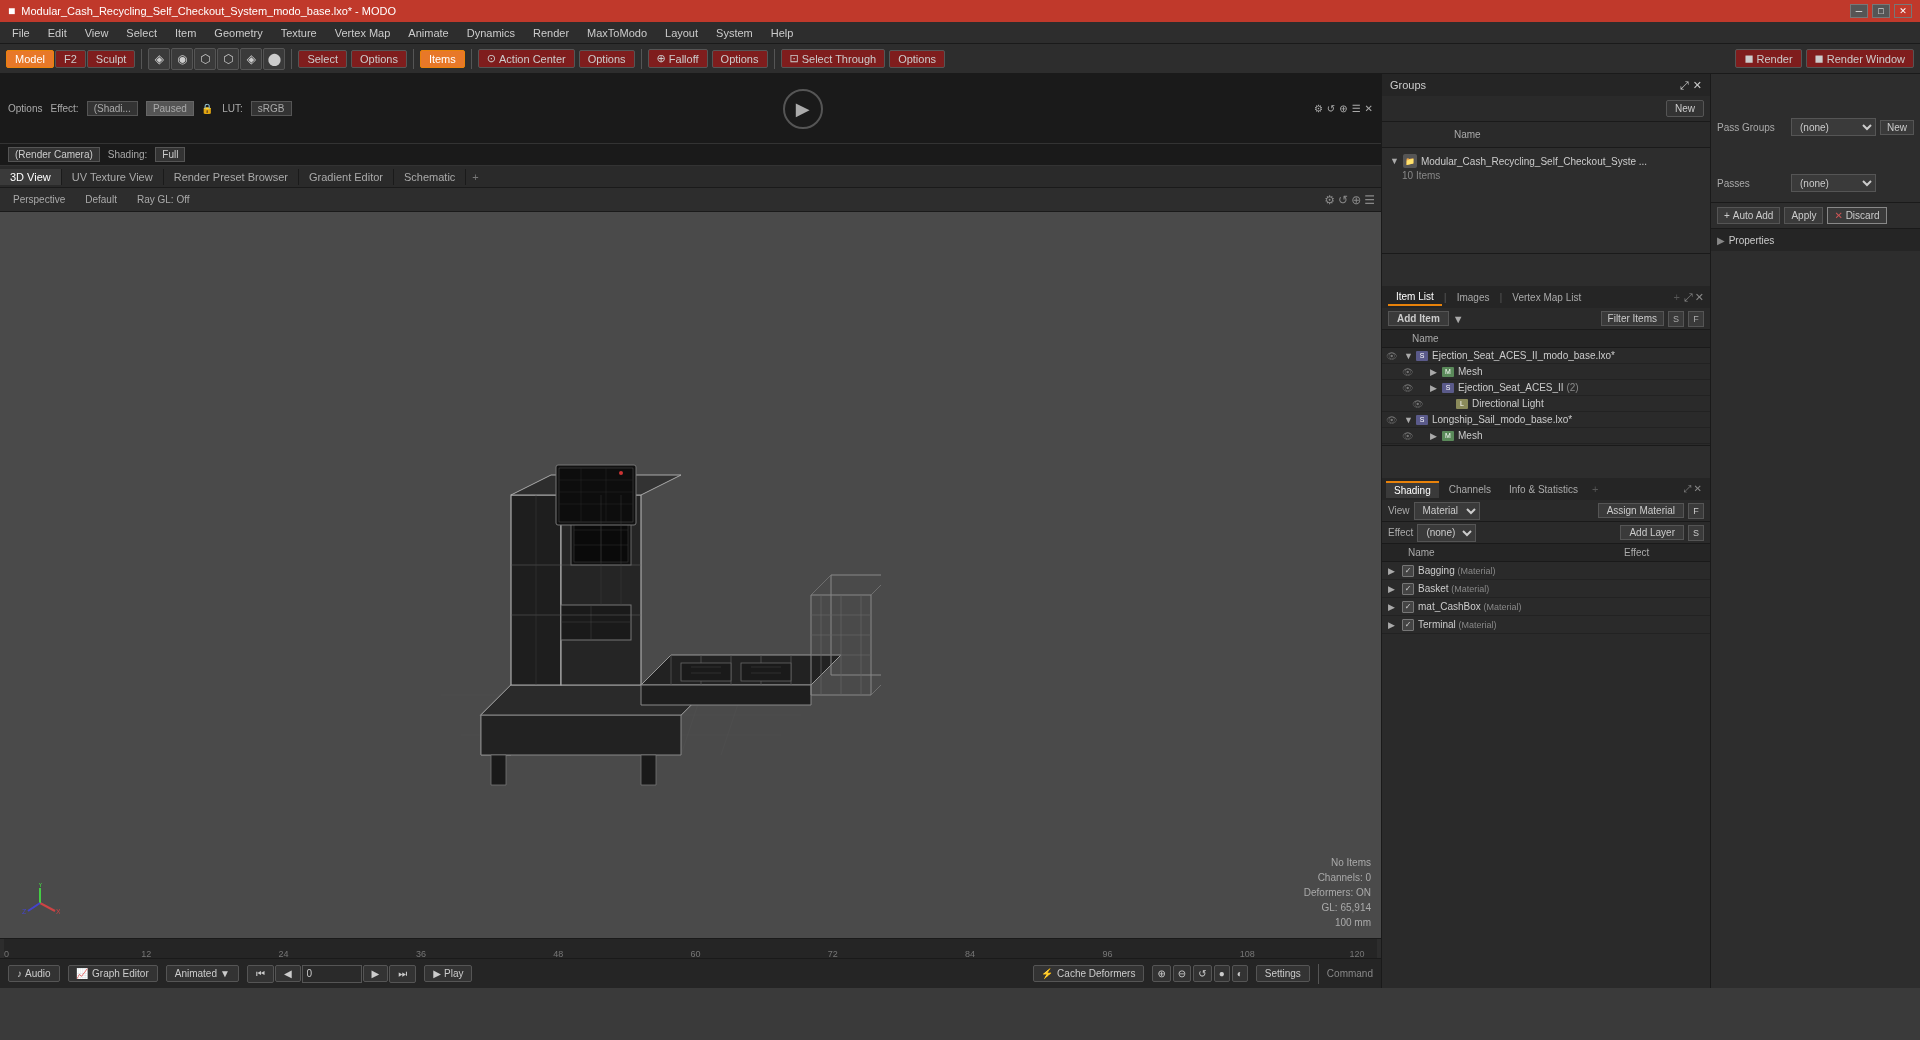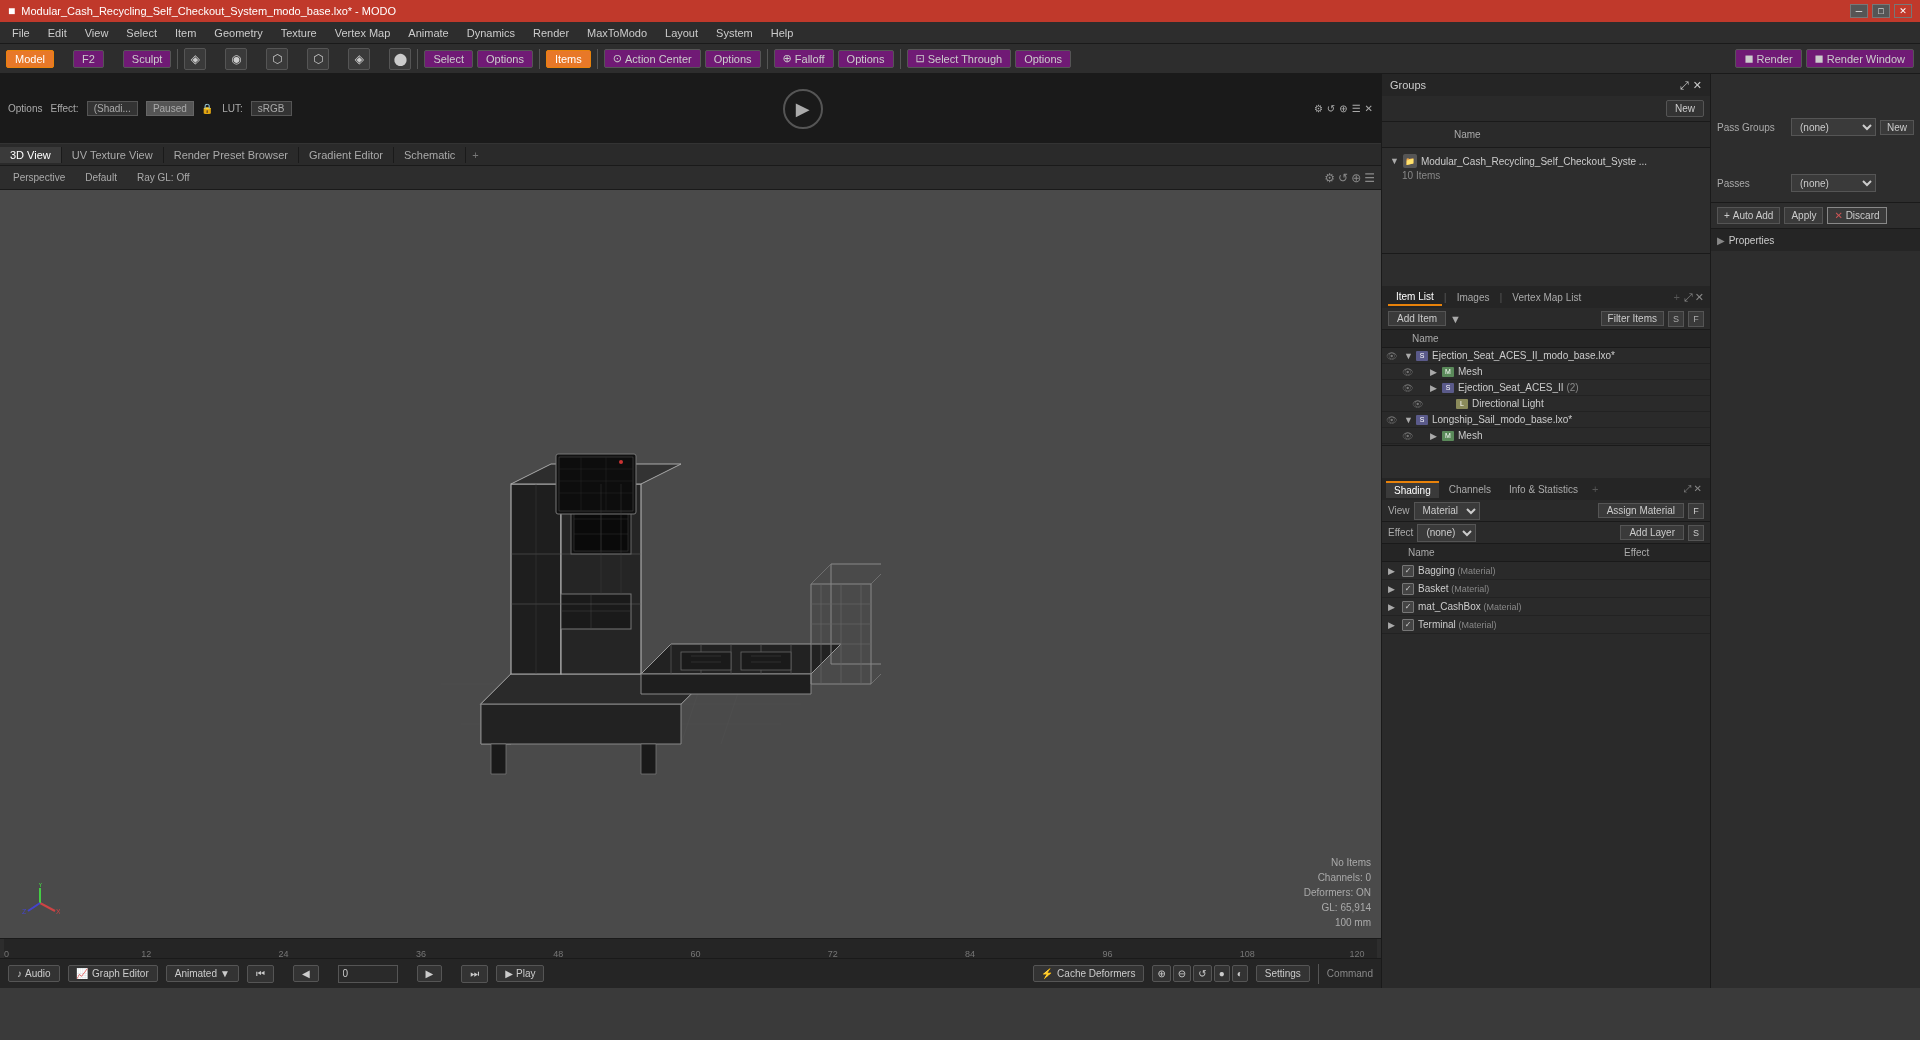--- a/index.html
+++ b/index.html
@@ -59,21 +59,21 @@
       background: #2d2d2d;
       height: 30px;
       display: flex;
       align-items: center;
       padding: 0 6px;
       gap: 4px;
       border-bottom: 1px solid #1a1a1a;
     }
     .toolbar-btn {
       padding: 2px 8px;
-      background: #701a75;
+      background: #7f1d1d;
       border: 1px solid #555;
       color: #ccc;
       font-size: 11px;
       cursor: pointer;
       border-radius: 2px;
       display: flex; align-items: center; gap: 3px;
     }
     .toolbar-btn.active {
       background: #e87828;
       color: white;
@@ -87,21 +87,21 @@
     .toolbar-icon-btn {
       width: 22px; height: 22px;
       background: #3a3a3a;
       border: 1px solid #555;
       display: flex; align-items: center; justify-content: center;
       cursor: pointer;
       border-radius: 2px;
       font-size: 12px;
     }
     .toolbar-group {
-      display: flex; gap: 19px; align-items: center;
+      display: flex; gap: 1px; align-items: center;
     }
 
     
     #main-layout {
       display: flex;
       height: calc(1040px - 22px - 22px - 30px - 30px - 22px);
     }
 
     
     #left-panel {
@@ -322,20 +322,21 @@
       display: flex; align-items: center;
       padding: 0 6px; gap: 4px;
       border-bottom: 1px solid #1a1a1a;
     }
     .il-add-btn {
       padding: 1px 8px;
       background: #3a3a3a;
       border: 1px solid #555;
       color: #ccc; font-size: 10px;
       cursor: pointer;
+      font-weight: bold;
     }
     .il-filter {
       margin-left: auto;
       padding: 1px 6px;
       background: #3a3a3a;
       border: 1px solid #555;
       color: #ccc; font-size: 10px;
     }
 
     #item-list-cols {
@@ -644,20 +645,25 @@
         <span style="display:flex; gap:4px;">
           <span style="cursor:pointer;">⚙</span>
           <span style="cursor:pointer;">↺</span>
           <span style="cursor:pointer;">⊕</span>
           <span style="cursor:pointer;">☰</span>
           <span style="cursor:pointer;">✕</span>
         </span>
       </div>
     </div>
 
+    <div style="background:#1a1a1a; height:22px; display:flex; align-items:center; padding:0 8px; gap:8px; border-bottom:1px solid #333;">
+      <span style="background:#333; padding:1px 6px; border:1px solid #555; cursor:pointer; font-size:10px;">(Render Camera)</span>
+      <span style="font-size:10px; color:#aaa;">Shading:</span>
+      <span style="background:#333; padding:1px 6px; border:1px solid #555; cursor:pointer; font-size:10px;">Full</span>
+    </div>
 
     <div id="viewport-tabs">
       <div class="viewport-tab active">3D View</div>
       <div class="viewport-tab">UV Texture View</div>
       <div class="viewport-tab">Render Preset Browser</div>
       <div class="viewport-tab">Gradient Editor</div>
       <div class="viewport-tab">Schematic</div>
       <div class="viewport-tab-add">+</div>
     </div>
 

